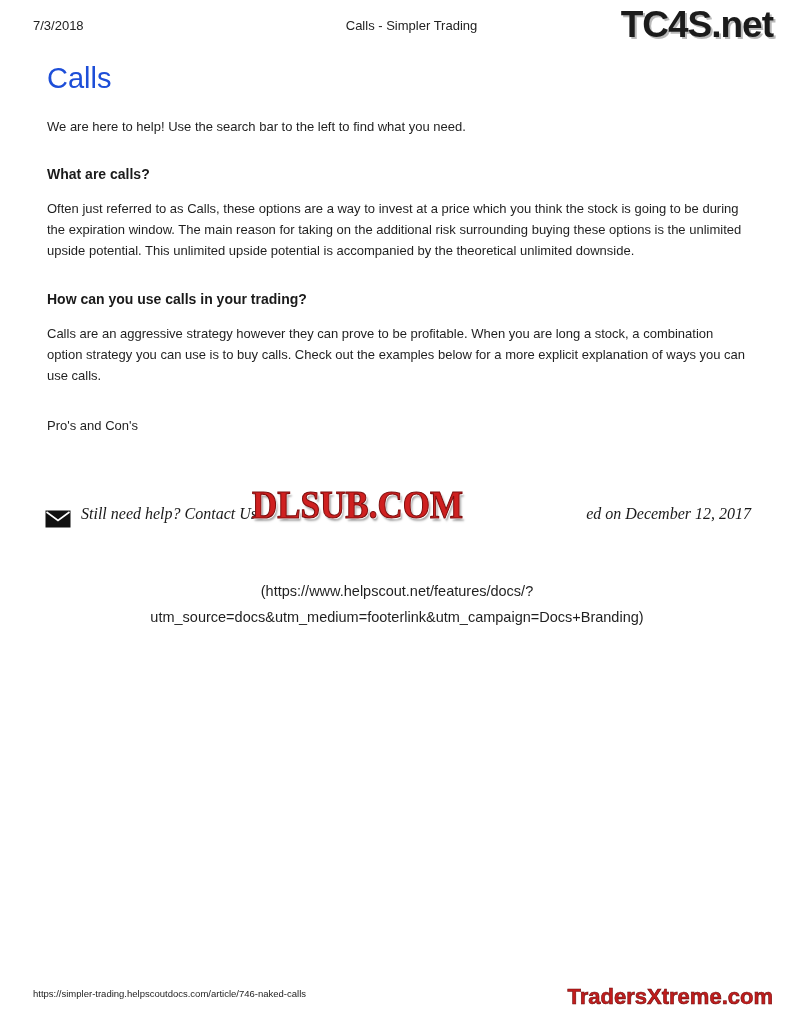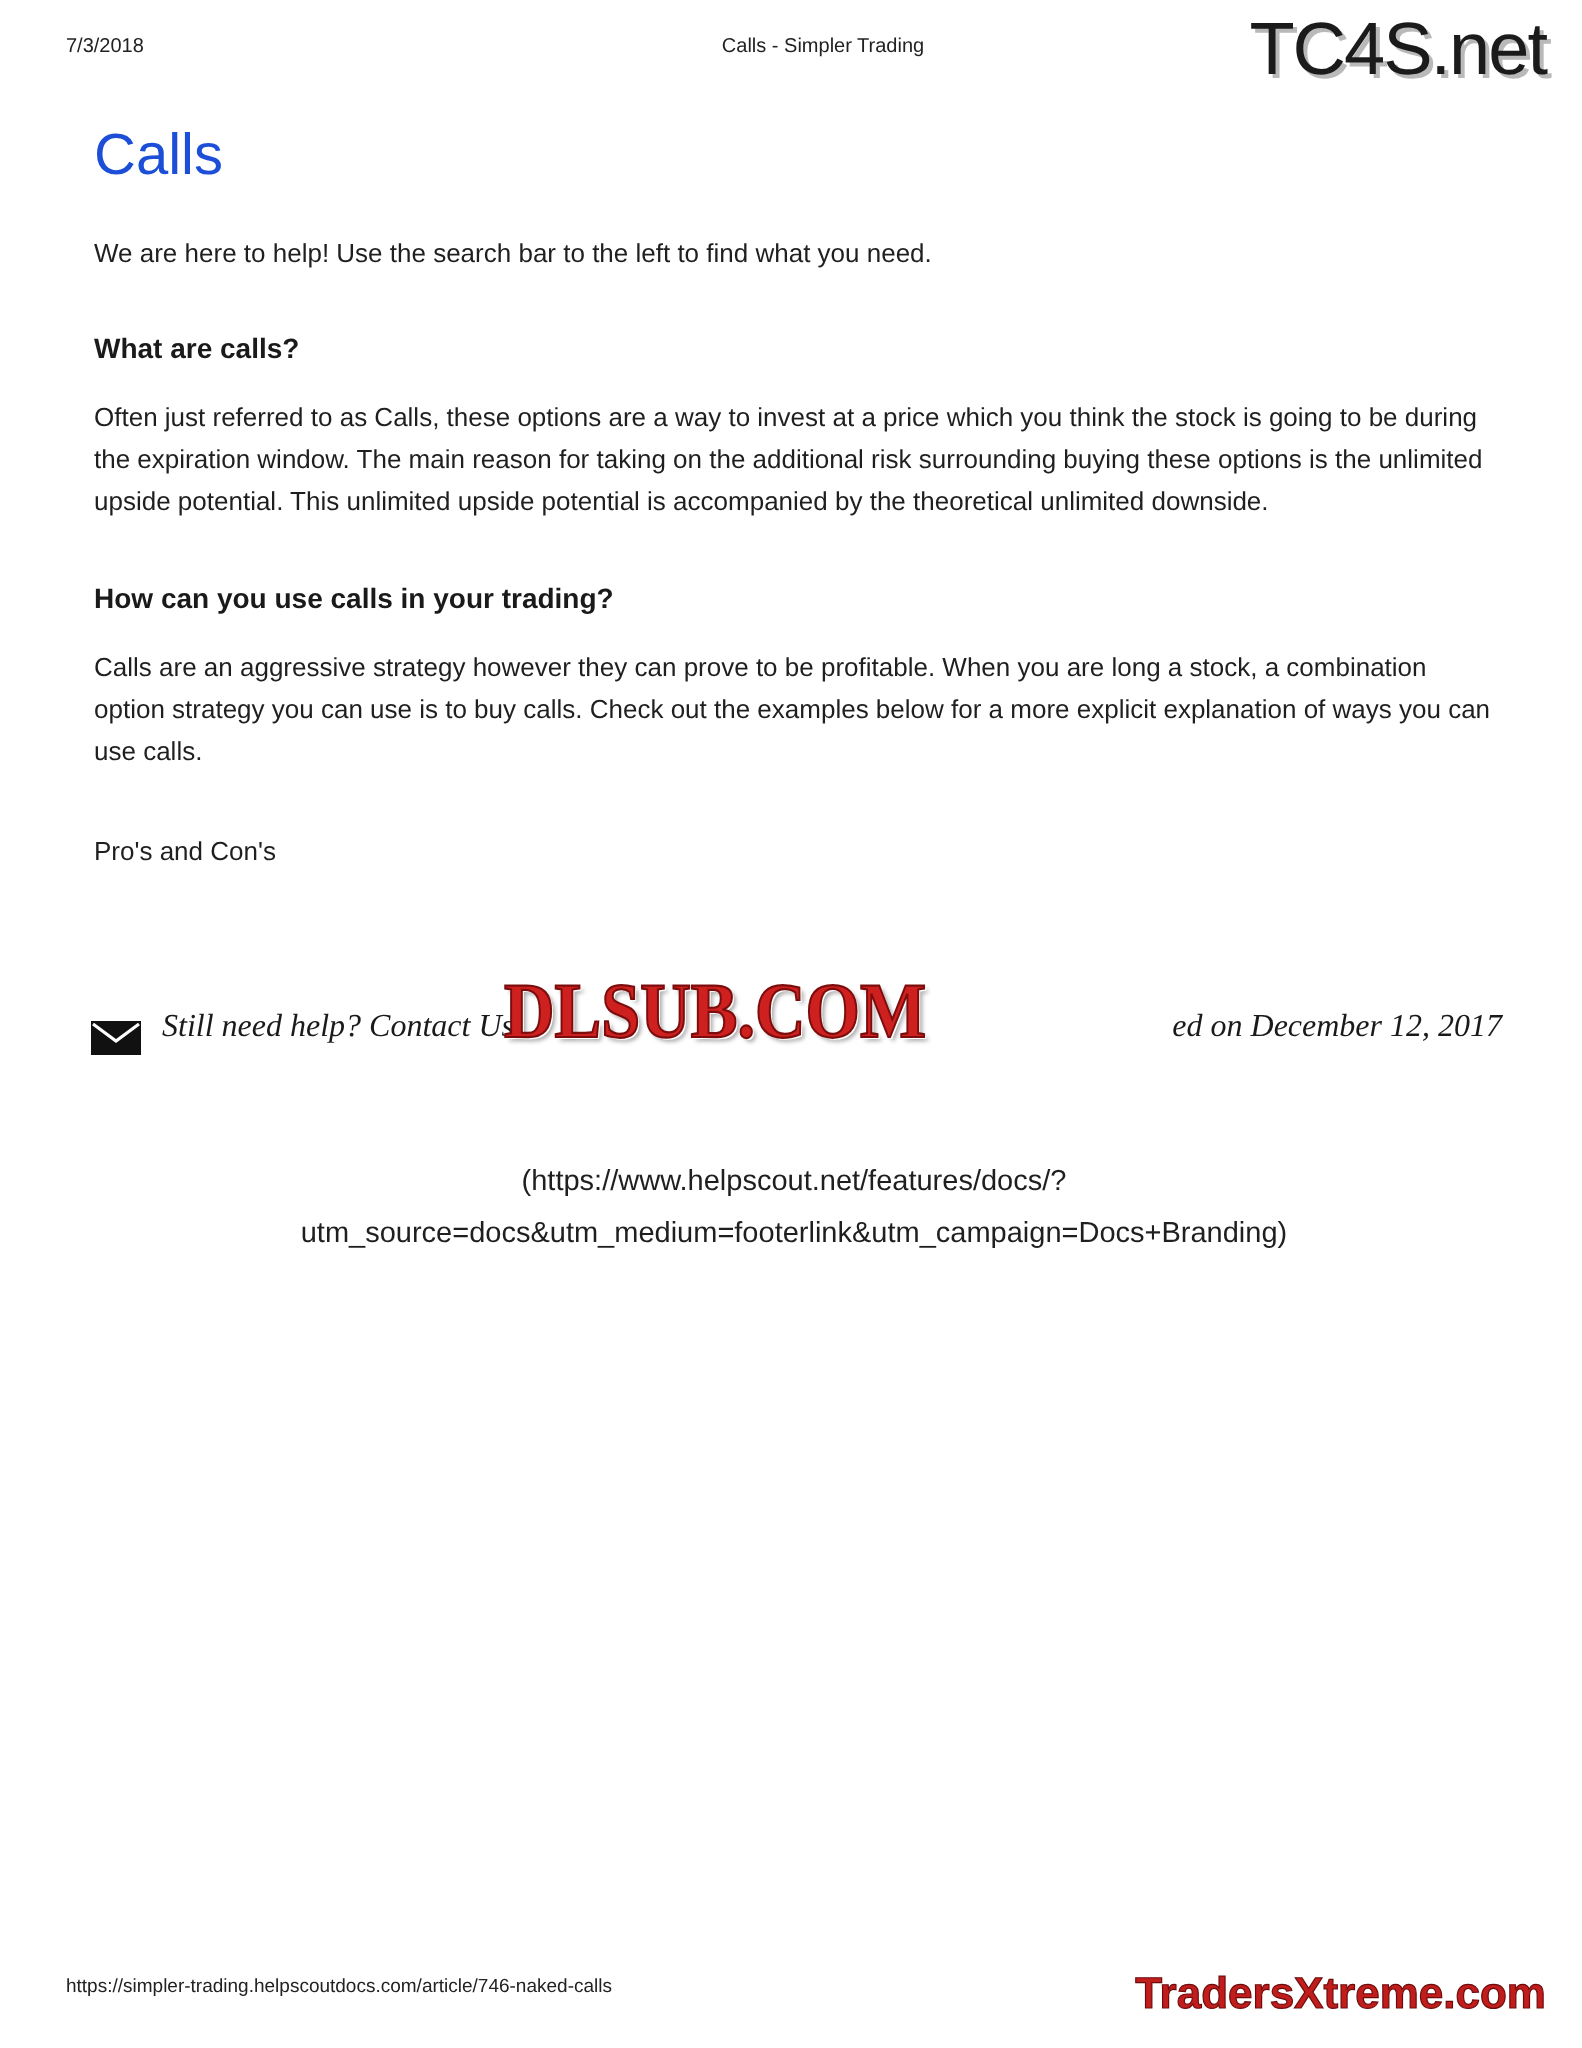--- a/index.html
+++ b/index.html
@@ -23,21 +23,21 @@
     box-sizing: border-box;
   }
 
   
   .print-header {
     position: absolute;
     top: 18px;
     left: 0;
     width: 694px;
     height: 14px;
-    font-size: 10px;
+    font-size: 13px;
     color: #222;
   }
   .print-header .ph-date {
     position: absolute;
     left: 33px;
     top: 0;
   }
   .print-header .ph-title {
     position: absolute;
     left: 16px;
@@ -46,21 +46,21 @@
     text-align: center;
   }
 
   
   .wm-topright {
     position: absolute;
     top: 4px;
     right: 18px;
     font-family: "Liberation Sans", sans-serif;
     font-size: 37px;
-    font-weight: normal;
+    font-weight: bold;
     letter-spacing: -1px;
     color: #1b1b1b;
     text-shadow: 2px 2px 0 #b9b9b9;
   }
 
   
   .content {
     position: absolute;
     left: 47px;
     top: 62px;

